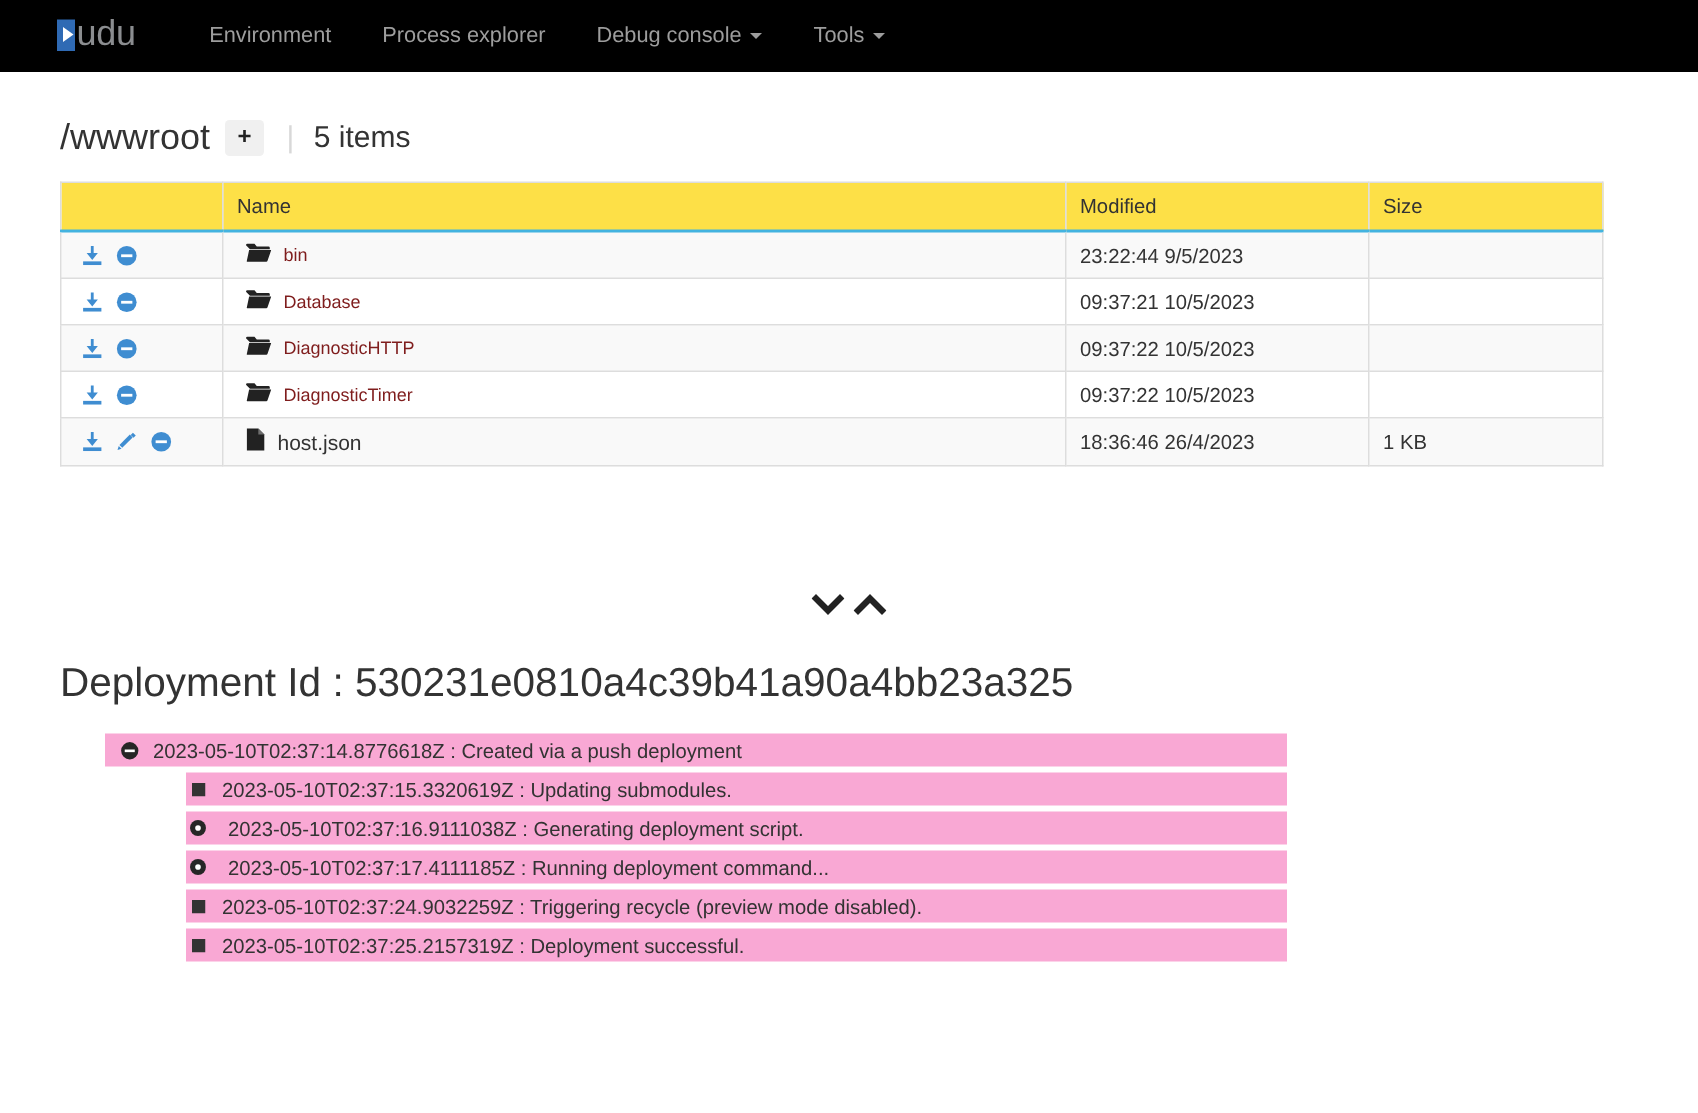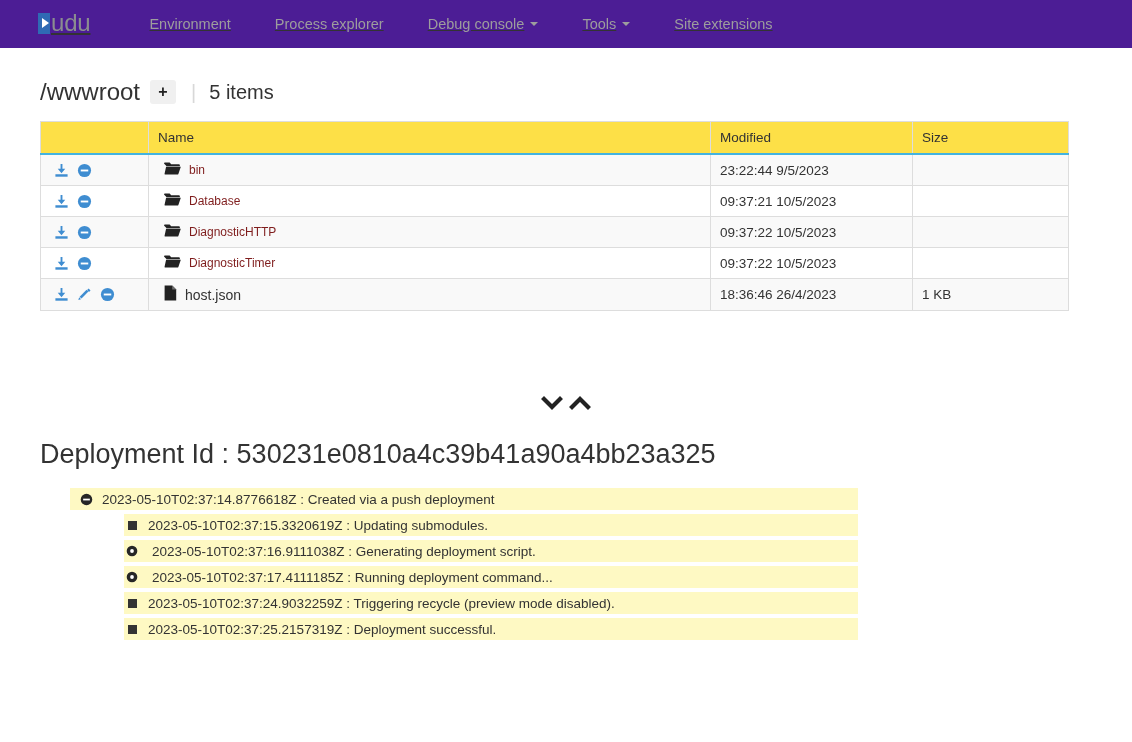--- a/index.html
+++ b/index.html
@@ -8,26 +8,25 @@
     width: 1132px; height: 742px;
     background: #ffffff;
     font-family: "Liberation Sans", sans-serif;
     color: #333333;
     overflow: hidden;
   }
 
   
   .navbar {
     height: 48px;
-    background: #4c1d95;
+    background: #000000;
     display: flex;
     align-items: center;
     padding-left: 38px;
-    gap: 14px;
-    text-decoration: underline;
+    gap: 4px;
   }
   .brand {
     display: flex;
     align-items: center;
     font-size: 22px;
     letter-spacing: -0.2px;
     margin-right: 30px;
     position: relative;
     top: -1px;
   }
@@ -171,21 +170,21 @@
     margin: 22px 0 0 40px;
     font-size: 27px;
     font-weight: 400;
     color: #333333;
   }
   .log-list {
     margin: 18px 0 0 70px;
     width: 788px;
   }
   .log-row {
-    background: #fef9c3;
+    background: #f9a8d4;
     height: 22px;
     display: flex;
     align-items: center;
     margin-bottom: 4px;
     font-size: 13.5px;
     color: #333333;
   }
   .log-row.root  { padding-left: 8px;  width: 788px; }
   .log-row.child { width: 734px; margin-left: 54px; }
   .log-ico { display: inline-flex; width: 16px; justify-content: center; margin-right: 8px; }
@@ -206,23 +205,20 @@
   <div class="nav-item">
     <span>Process explorer</span>
   </div>
   <div class="nav-item">
     <span>Debug console</span>
     <span class="caret"></span>
   </div>
   <div class="nav-item">
     <span>Tools</span>
     <span class="caret"></span>
-  </div>
-  <div class="nav-item">
-    <span>Site extensions</span>
   </div>
 </div>
 
 <div class="crumb-bar">
   <span class="crumb-path">/wwwroot</span>
   <button class="add-btn">+</button>
   <span class="crumb-sep">|</span>
   <span class="crumb-count">5 items</span>
 </div>
 

